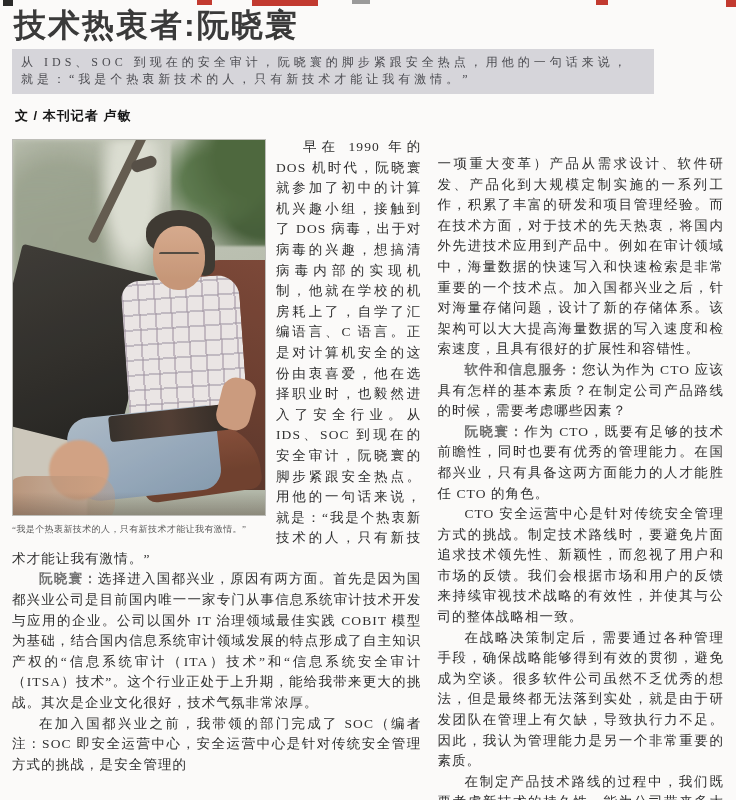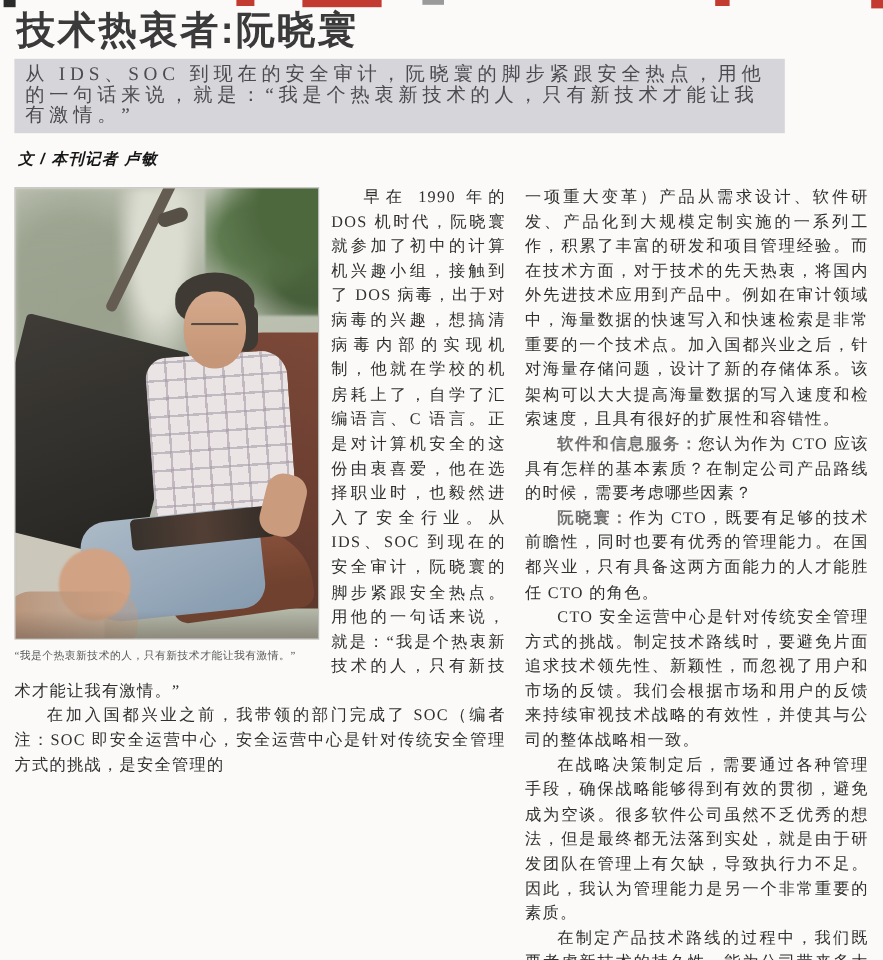--- a/index.html
+++ b/index.html
@@ -14,34 +14,34 @@
   .frag.red{background:#c23a30;}
   .frag.gray{background:#9a9a9a;}
 
   .title{
     margin:6px 4px 0 14px;font-family:"Liberation Sans",sans-serif;
     font-size:32px;font-weight:bold;color:#3a3a3a;letter-spacing:2px;line-height:38px;
   }
   .subtitle{
     margin:5px 0 0 12px;width:624px;background:#d6d5da;
     padding:5px 9px 6px 9px;
-    font-size:16px;line-height:17px;letter-spacing:4px;color:#4b4b50;
+    font-size:12px;line-height:17px;letter-spacing:4px;color:#4b4b50;
   }
   .byline{
     margin:13px 0 0 15px;font-family:"Liberation Sans",sans-serif;
-    font-size:13px;font-weight:bold;color:#161616;letter-spacing:1px;font-style:italic;
+    font-size:13px;font-weight:bold;color:#161616;letter-spacing:1px;
   }
   .columns{display:flex;margin:12px 12px 0 12px;gap:16px;}
   .col-left{width:420px;}
   .col-right{width:294px;}
   .col-left p,.col-right p{
     margin:0;text-indent:2em;text-align:justify;
     font-size:13.5px;line-height:20.6px;letter-spacing:1.1px;color:#303030;
   }
-  .col-right p.noindent{text-indent:0;}
+  .col-right p.noindent{text-indent:0;margin-top:17px;}
   .lead{font-weight:bold;color:#737373;}
 
   .photo-block{float:left;width:254px;margin:2px 10px 2px 0;}
   .photo{
     position:relative;width:254px;height:377px;overflow:hidden;
     background:linear-gradient(160deg,#c3c8bc 0%,#b2b9ab 45%,#a8afa1 100%);
     border:1px solid #bdbdb8;box-sizing:border-box;
   }
   .photo div{position:absolute;}
   .ph-trees{
@@ -151,20 +151,21 @@
           <div class="ph-arm"></div>
           <div class="ph-knee"></div>
           <div class="ph-leg"></div>
           <div class="ph-shadow"></div>
           <div class="ph-tone"></div>
         </div>
         <div class="caption">“我是个热衷新技术的人，只有新技术才能让我有激情。”</div>
       </div>
 
       <p><span>早在 1990 年的 DOS 机时代，阮晓寰就参加了初中的计算机兴趣小组，接触到了 DOS 病毒，出于对病毒的兴趣，想搞清病毒内部的实现机制，他就在学校的机房耗上了，自学了汇编语言、C 语言。正是对计算机安全的这份由衷喜爱，他在选择职业时，也毅然进入了安全行业。从 IDS、SOC 到现在的安全审计，阮晓寰的脚步紧跟安全热点。用他的一句话来说，就是：“我是个热衷新技术的人，只有新技术才能让我有激情。”</span></p>
+      <p><span class="lead">阮晓寰：</span><span>选择进入国都兴业，原因有两方面。首先是因为国都兴业公司是目前国内唯一一家专门从事信息系统审计技术开发与应用的企业。公司以国外 IT 治理领域最佳实践 COBIT 模型为基础，结合国内信息系统审计领域发展的特点形成了自主知识产权的“信息系统审计（ITA）技术”和“信息系统安全审计（ITSA）技术”。这个行业正处于上升期，能给我带来更大的挑战。其次是企业文化很好，技术气氛非常浓厚。</span></p>
       <p><span>在加入国都兴业之前，我带领的部门完成了 SOC（编者注：SOC 即安全运营中心，安全运营中心是针对传统安全管理方式的挑战，是安全管理的</span></p>
     </div>
 
     <div class="col-right">
       <p class="noindent"><span>一项重大变革）产品从需求设计、软件研发、产品化到大规模定制实施的一系列工作，积累了丰富的研发和项目管理经验。而在技术方面，对于技术的先天热衷，将国内外先进技术应用到产品中。例如在审计领域中，海量数据的快速写入和快速检索是非常重要的一个技术点。加入国都兴业之后，针对海量存储问题，设计了新的存储体系。该架构可以大大提高海量数据的写入速度和检索速度，且具有很好的扩展性和容错性。</span></p>
       <p><span class="lead">软件和信息服务：</span><span>您认为作为 CTO 应该具有怎样的基本素质？在制定公司产品路线的时候，需要考虑哪些因素？</span></p>
       <p><span class="lead">阮晓寰：</span><span>作为 CTO，既要有足够的技术前瞻性，同时也要有优秀的管理能力。在国都兴业，只有具备这两方面能力的人才能胜任 CTO 的角色。</span></p>
       <p><span>CTO 安全运营中心是针对传统安全管理方式的挑战。制定技术路线时，要避免片面追求技术领先性、新颖性，而忽视了用户和市场的反馈。我们会根据市场和用户的反馈来持续审视技术战略的有效性，并使其与公司的整体战略相一致。</span></p>
       <p><span>在战略决策制定后，需要通过各种管理手段，确保战略能够得到有效的贯彻，避免成为空谈。很多软件公司虽然不乏优秀的想法，但是最终都无法落到实处，就是由于研发团队在管理上有欠缺，导致执行力不足。因此，我认为管理能力是另一个非常重要的素质。</span></p>
       <p><span>在制定产品技术路线的过程中，我们既要考虑新技术的持久性、能为公司带来多大的价值，还需要评估采用新技术所需要花费的成本（包括开发及切换成本、招聘及培训成本等）。用我的口头禅就是：凡事都要考虑 ROI（投资回报率）。</span></p>

